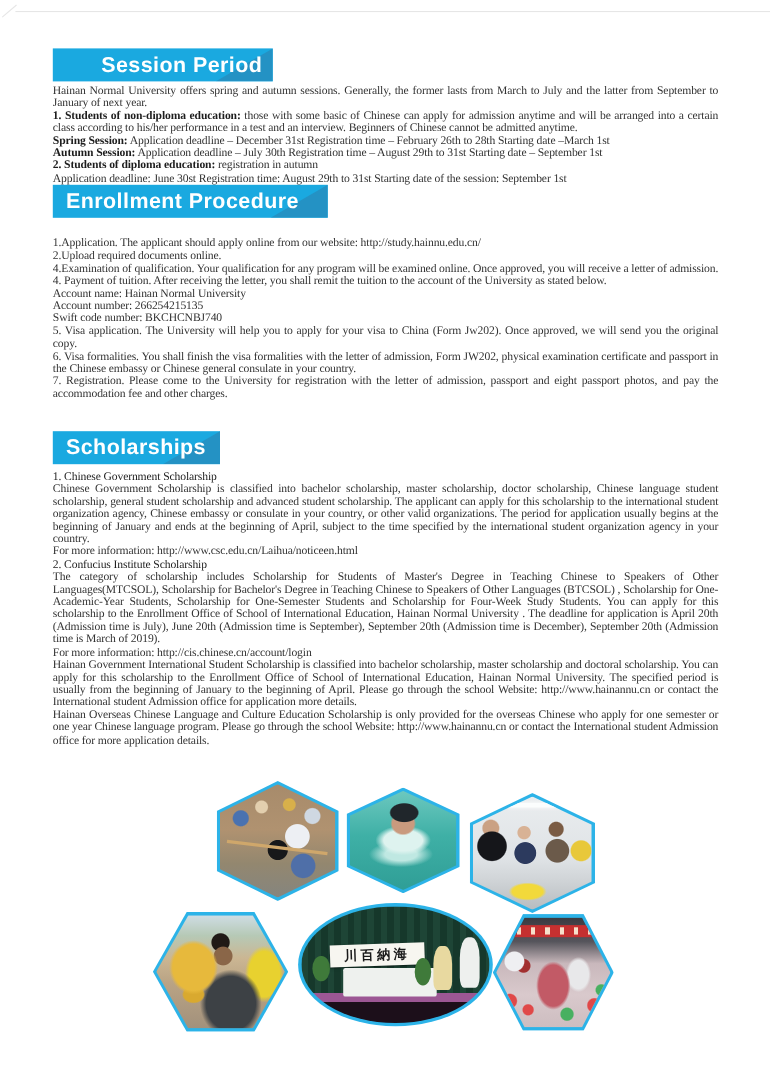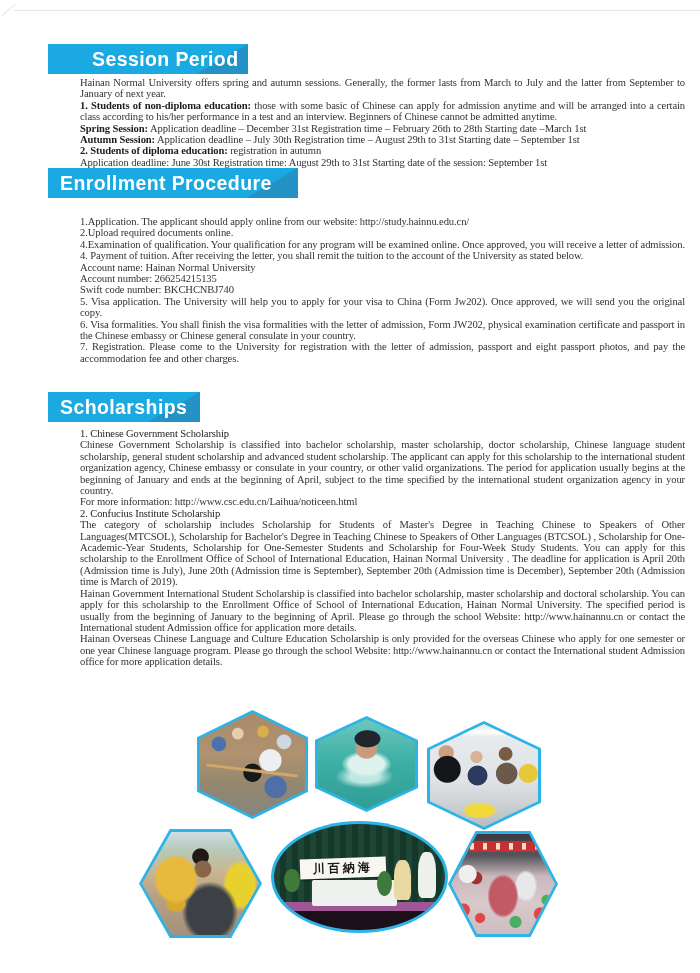--- a/index.html
+++ b/index.html
@@ -19,21 +19,21 @@
     line-height:30px;padding-left:12px;letter-spacing:.4px;box-sizing:border-box;
   }
   .banner::after{
     content:"";position:absolute;right:0;top:0;width:52px;height:100%;
     background:#2492c4;clip-path:polygon(0 100%,100% 100%,100% 0);
   }
   .banner span{position:relative;z-index:2;}
 
   .txt{
     position:absolute;left:48px;width:605px;text-align:justify;
-    font-size:10.6px;line-height:11.4px;letter-spacing:-0.12px;margin-left:32px;
+    font-size:10.6px;line-height:11.4px;letter-spacing:-0.12px;
   }
   .txt p{margin:0;}
   .txt b{color:#1d1d1d;}
   .sch-h{font-weight:normal;color:#1d1d1d;}
 
   
   .ph{position:absolute;}
   .hexv{clip-path:polygon(50% 0,100% 25%,100% 75%,50% 100%,0 75%,0 25%);}
   .hexh{clip-path:polygon(0 50%,25% 0,75% 0,100% 50%,75% 100%,25% 100%);}
   .shape{position:absolute;inset:0;background:#2cb3e8;}
@@ -160,20 +160,21 @@
 <div class="banner" style="top:392px;width:152px;">
   <span>Scholarships</span>
 </div>
 
 <div class="txt" style="top:428px;">
   <p class="sch-h">1. Chinese Government Scholarship</p>
   <p>Chinese Government Scholarship is classified into bachelor scholarship, master scholarship, doctor scholarship, Chinese language student scholarship, general student scholarship and advanced student scholarship. The applicant can apply for this scholarship to the international student organization agency, Chinese embassy or consulate in your country, or other valid organizations. The period for application usually begins at the beginning of January and ends at the beginning of April, subject to the time specified by the international student organization agency in your country.</p>
   <p>For more information: http://www.csc.edu.cn/Laihua/noticeen.html</p>
   <p class="sch-h">2. Confucius Institute Scholarship</p>
   <p>The category of scholarship includes Scholarship for Students of Master's Degree in Teaching Chinese to Speakers of Other Languages(MTCSOL), Scholarship for Bachelor's Degree in Teaching Chinese to Speakers of Other Languages (BTCSOL) , Scholarship for One-Academic-Year Students, Scholarship for One-Semester Students and Scholarship for Four-Week Study Students. You can apply for this scholarship to the Enrollment Office of School of International Education, Hainan Normal University . The deadline for application is April 20th (Admission time is July), June 20th (Admission time is September), September 20th (Admission time is December), September 20th (Admission time is March of 2019).</p>
+  <p>For more information: http://cis.chinese.cn/account/login</p>
   <p>Hainan Government International Student Scholarship is classified into bachelor scholarship, master scholarship and doctoral scholarship. You can apply for this scholarship to the Enrollment Office of School of International Education, Hainan Normal University. The specified period is usually from the beginning of January to the beginning of April. Please go through the school Website: http://www.hainannu.cn or contact the International student Admission office for application more details.</p>
   <p>Hainan Overseas Chinese Language and Culture Education Scholarship is only provided for the overseas Chinese who apply for one semester or one year Chinese language program. Please go through the school Website: http://www.hainannu.cn or contact the International student Admission office for more application details.</p>
 </div>
 
 <div>
 
   <div class="ph" style="left:197px;top:710px;width:111px;height:109px;">
     <div class="shape hexv"></div>
     <div class="inner hexv bg-tug">
       <div class="rope"></div>

